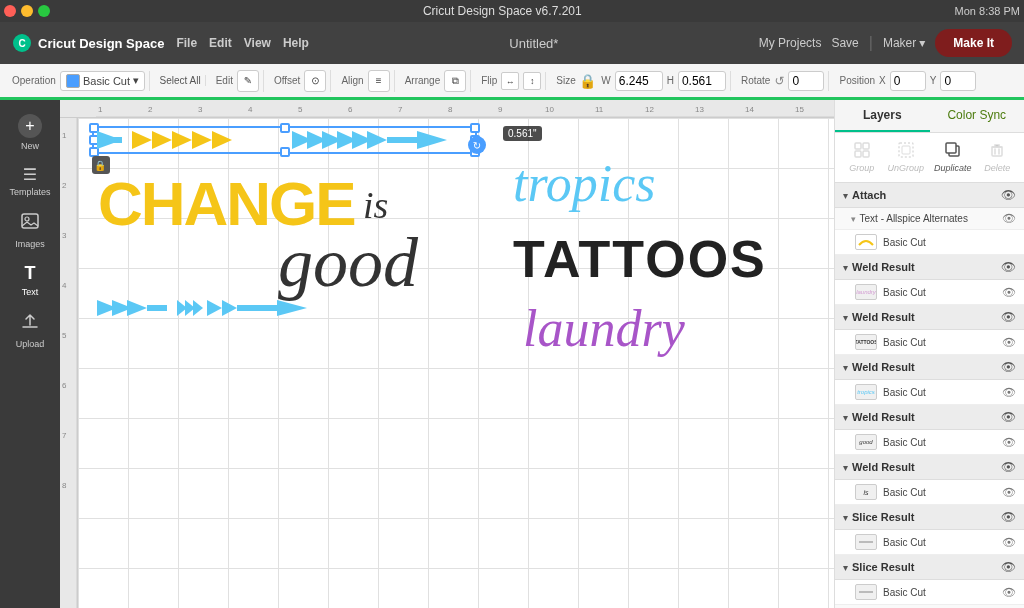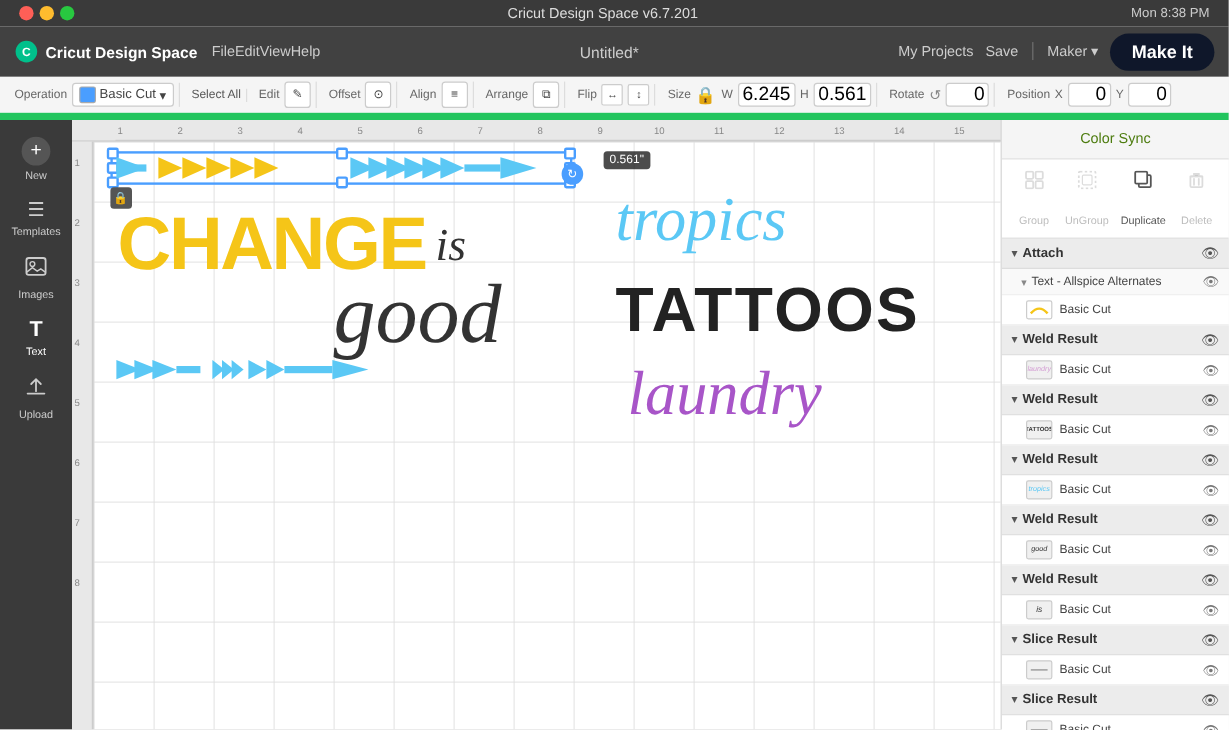--- a/index.html
+++ b/index.html
@@ -4,21 +4,21 @@
   <style>
     * { margin: 0; padding: 0; box-sizing: border-box; }
     body { width: 1024px; height: 608px; overflow: hidden; font-family: -apple-system, BlinkMacSystemFont, 'Helvetica Neue', Arial, sans-serif; background: #f0f0f0; }
 
     
     #titlebar {
       height: 22px;
       background: #3a3a3a;
       display: flex;
       align-items: center;
-      padding: 0 16px;
+      padding: 0 4px;
       color: #ccc;
       font-size: 11px;
     }
     #titlebar .title { flex: 1; text-align: center; color: #ddd; font-size: 12px; }
     #titlebar .left-controls { display: flex; gap: 5px; align-items: center; }
     .traffic-light { width: 12px; height: 12px; border-radius: 50%; }
     .tl-red { background: #ff5f57; }
     .tl-yellow { background: #febc2e; }
     .tl-green { background: #28c840; }
     #titlebar .right-info { display: flex; align-items: center; gap: 8px; font-size: 11px; color: #ccc; }
@@ -27,49 +27,49 @@
     #appheader {
       height: 42px;
       background: #414141;
       display: flex;
       align-items: center;
       padding: 0 12px;
       gap: 12px;
     }
     #appheader .logo { display: flex; align-items: center; gap: 6px; color: #fff; font-size: 13px; font-weight: 600; }
     #appheader .logo svg { width: 20px; height: 20px; }
-    #appheader .menu-items { display: flex; gap: 0; }
+    #appheader .menu-items { display: flex; gap: 12px; font-weight: bold; }
     #appheader .menu-item { color: #ccc; font-size: 12px; cursor: pointer; }
     #appheader .center-title { flex: 1; text-align: center; color: #ccc; font-size: 13px; }
     #appheader .right-actions { display: flex; align-items: center; gap: 10px; }
     #appheader .my-projects-btn { color: #ccc; font-size: 12px; cursor: pointer; }
     #appheader .save-btn { color: #ccc; font-size: 12px; cursor: pointer; }
     #appheader .divider { color: #666; }
     #appheader .maker-btn { color: #ccc; font-size: 12px; cursor: pointer; display: flex; align-items: center; gap: 3px; }
-    #appheader .make-it-btn { background: #0f172a; color: #fff; border: none; border-radius: 18px; padding: 7px 18px; font-size: 15px; font-weight: 600; cursor: pointer; }
+    #appheader .make-it-btn { background: #7f1d1d; color: #fff; border: none; border-radius: 18px; padding: 7px 18px; font-size: 12px; font-weight: 600; cursor: pointer; }
 
     
     #toolbar {
       height: 36px;
       background: #f5f5f5;
-      border-bottom: 6px solid #22c55e;
+      border-bottom: 3px solid #22c55e;
       display: flex;
       align-items: center;
       padding: 0 8px;
       gap: 6px;
       font-size: 11px;
       color: #444;
     }
     .toolbar-group { display: flex; align-items: center; gap: 4px; padding: 0 4px; border-right: 1px solid #ddd; }
     .toolbar-group:last-child { border-right: none; }
     .toolbar-label { font-size: 10px; color: #666; white-space: nowrap; }
     .toolbar-select { display: flex; align-items: center; gap: 3px; background: #fff; border: 1px solid #ccc; border-radius: 3px; padding: 2px 5px; font-size: 11px; cursor: pointer; }
     .toolbar-color-swatch { width: 14px; height: 14px; border-radius: 2px; border: 1px solid #aaa; }
     .toolbar-btn { width: 22px; height: 22px; display: flex; align-items: center; justify-content: center; border: 1px solid #ccc; border-radius: 3px; background: #fff; cursor: pointer; font-size: 10px; }
-    .toolbar-input { width: 48px; height: 20px; border: 1px solid #ccc; border-radius: 3px; padding: 0 3px; font-size: 16px; text-align: right; }
+    .toolbar-input { width: 48px; height: 20px; border: 1px solid #ccc; border-radius: 3px; padding: 0 3px; font-size: 12px; text-align: left; }
     .fliph-btn, .flipv-btn { width: 18px; height: 18px; font-size: 9px; border: 1px solid #ccc; border-radius: 2px; background: #fff; cursor: pointer; display: flex; align-items: center; justify-content: center; }
 
     
     #main { display: flex; height: calc(608px - 22px - 42px - 36px); }
 
     
     #left-sidebar {
       width: 60px;
       background: #3a3a3a;
       display: flex;
@@ -165,26 +165,27 @@
       padding: 6px 8px;
       gap: 4px;
       border-bottom: 1px solid #ddd;
       background: #fff;
     }
     .panel-action-btn {
       flex: 1;
       display: flex;
       flex-direction: column;
       align-items: center;
-      gap: 18px;
+      gap: 2px;
       padding: 3px;
       border-radius: 4px;
       cursor: pointer;
       font-size: 9px;
       color: #555;
+      font-style: italic;
     }
     .panel-action-btn .btn-icon { font-size: 14px; }
     .panel-action-btn.disabled { opacity: 0.4; cursor: default; }
 
     #layers-list {
       flex: 1;
       overflow-y: auto;
       font-size: 11px;
     }
 
@@ -518,20 +519,21 @@
       <div style="position:absolute;left:435px;top:40px;font-size:52px;color:#5bc8f5;font-family:'Brush Script MT',cursive;font-style:italic;line-height:1;">tropics</div>
 
       <div style="position:absolute;left:435px;top:115px;font-size:52px;font-weight:900;color:#222;font-family:'Arial Black',Arial,sans-serif;letter-spacing:2px;line-height:1;">TATTOOS</div>
 
       <div style="position:absolute;left:445px;top:185px;font-size:52px;color:#a855c8;font-family:'Brush Script MT',cursive;font-style:italic;line-height:1;">laundry</div>
     </div>
   </div>
 
   <div id="right-panel">
     <div id="panel-tabs">
+      <div class="panel-tab active">Layers</div>
       <div class="panel-tab">Color Sync</div>
     </div>
 
     <div id="panel-actions">
       <div class="panel-action-btn disabled">
         <div class="btn-icon">
           <svg width="16" height="16" viewBox="0 0 16 16">
               <rect x="1" y="1" width="6" height="6" rx="1" stroke="#aaa" stroke-width="1.5" fill="none"></rect>
               <rect x="9" y="1" width="6" height="6" rx="1" stroke="#aaa" stroke-width="1.5" fill="none"></rect>
               <rect x="1" y="9" width="6" height="6" rx="1" stroke="#aaa" stroke-width="1.5" fill="none"></rect>

